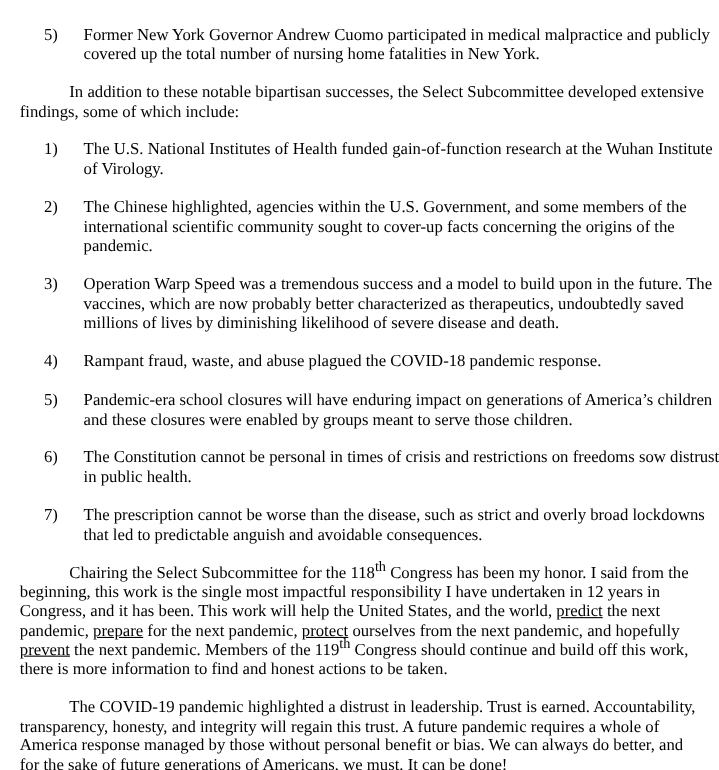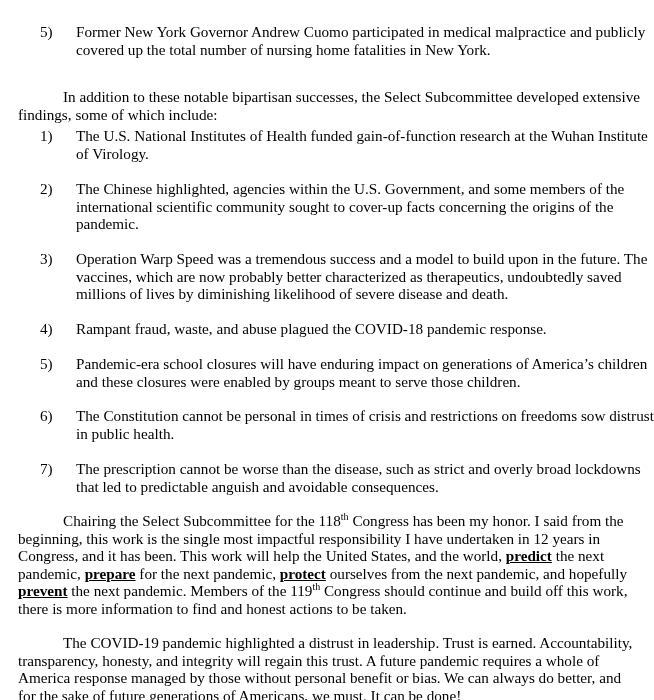--- a/index.html
+++ b/index.html
@@ -7,34 +7,34 @@
     width: 654px; height: 700px; overflow: hidden; position: relative;
     font-family: "Liberation Serif", "DejaVu Serif", serif;
     font-size: 15.2px; color: #000; line-height: 17.6px;
   }
   .page { position: absolute; left: 18px; top: 0; width: 630px; }
   .item { position: absolute; left: 0; width: 630px; }
   .num { position: absolute; left: 22px; top: 0; }
   .itext { position: absolute; left: 58px; width: 580px; }
   .para { position: absolute; left: 0; width: 624px; }
   .indent { display: inline-block; width: 45px; }
-  .kw { font-weight: bold; text-decoration: underline; }
-  sup { font-size: 10px; line-height: 0; vertical-align: 6px; }
+  .kw { font-weight: normal; text-decoration: underline; }
+  sup { font-size: 13px; line-height: 0; vertical-align: 6px; }
 </style>
 </head>
 <body>
 
 <div class="page">
 
   <div class="item" style="top:23px;">
     <span class="num">5)</span>
     <div class="itext">Former New York Governor Andrew Cuomo participated in medical malpractice and publicly covered up the total number of nursing home fatalities in New York.</div>
   </div>
 
-  <div class="para" style="top:88px;">
+  <div class="para" style="top:75px;">
     <span class="indent"></span><span>In addition to these notable bipartisan successes, the Select Subcommittee developed extensive findings, some of which include:</span>
   </div>
 
   <div class="item" style="top:127px;">
     <span class="num">1)</span>
     <div class="itext">The U.S. National Institutes of Health funded gain-of-function research at the Wuhan Institute of Virology.</div>
   </div>
 
   <div class="item" style="top:180px;">
     <span class="num">2)</span>

